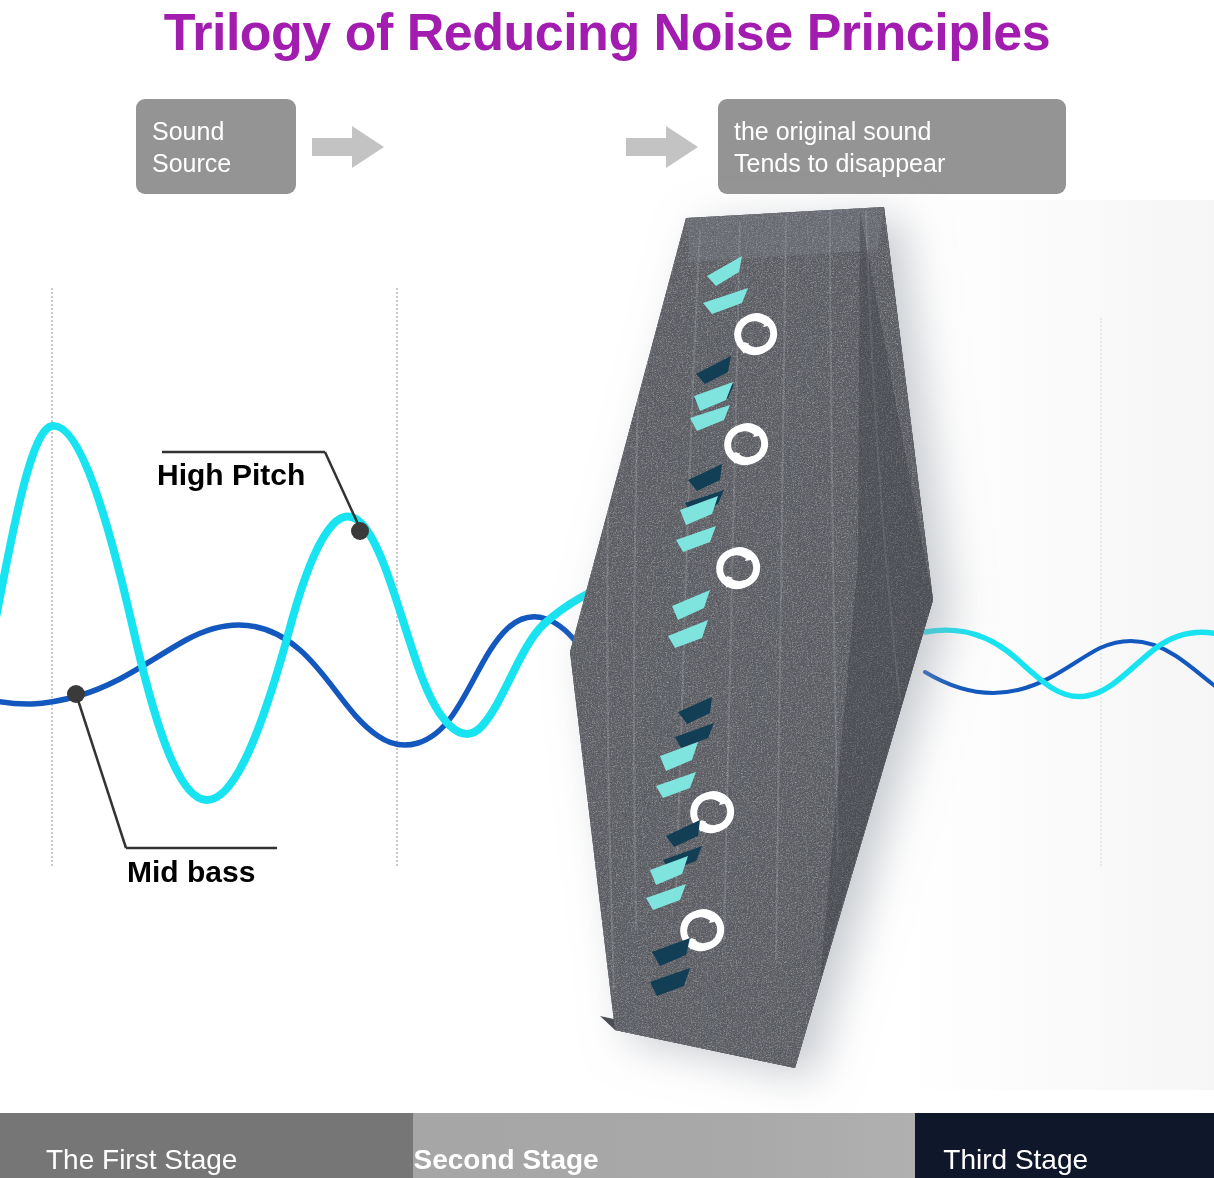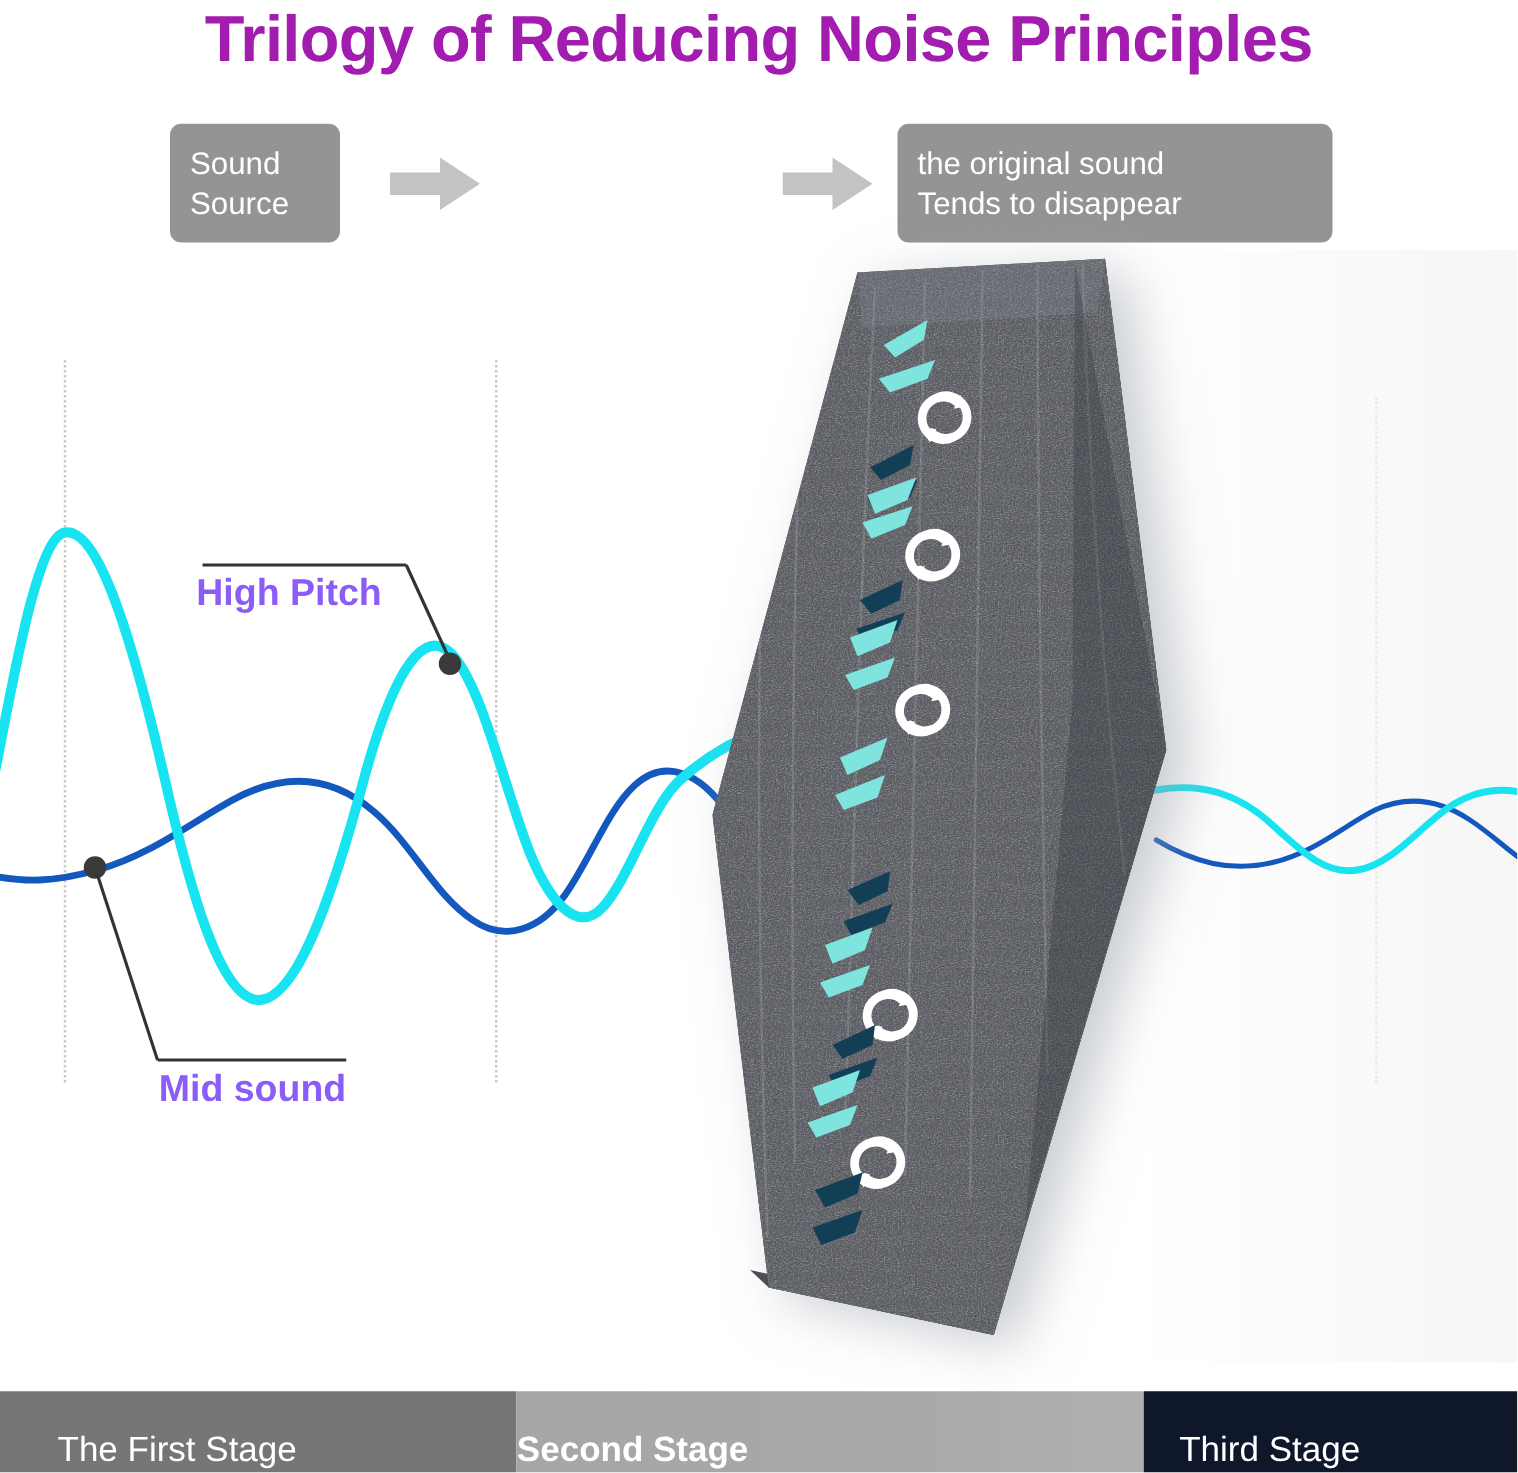--- a/index.html
+++ b/index.html
@@ -40,21 +40,21 @@
     border-radius: 9px;
     color: #ffffff;
     font-size: 25px;
     line-height: 1.28;
     padding: 12px 16px;
     box-sizing: border-box;
     display: flex;
     align-items: center;
     font-family: "Liberation Sans", sans-serif;
   }
-  #flow-box-0 { left: 136px; top: 99px; width: 136px; height: 95px; }
+  #flow-box-0 { left: 136px; top: 99px; width: 160px; height: 95px; }
   #flow-box-1 { left: 404px; top: 99px; width: 206px; height: 95px; }
   #flow-box-2 { left: 718px; top: 99px; width: 348px; height: 95px; }
 
   .flow-arrow {
     position: absolute;
     width: 72px;
     height: 46px;
   }
   #flow-arrow-0 { left: 312px; top: 124px; }
   #flow-arrow-1 { left: 626px; top: 124px; }
@@ -80,21 +80,21 @@
   }
   #wave-layer { z-index: 3; }
   #panel-layer { z-index: 5; }
   #callout-layer { z-index: 8; }
 
   
   .callout-label {
     position: absolute;
     font-size: 30px;
     font-weight: 700;
-    color: #8b5cf6;
+    color: #000000;
     white-space: nowrap;
     font-family: "Liberation Sans", sans-serif;
     z-index: 9;
   }
   #label-high-pitch { left: 157px; top: 458px; }
   #label-mid-bass  { left: 127px; top: 855px; }
 
   
   #stage-bar {
     position: absolute;
@@ -381,21 +381,21 @@
     </g>
 
     <g>
       <circle cx="76" cy="694" r="9" fill="#3a3a3a"></circle>
       <line x1="78" y1="700" x2="126" y2="848" stroke="#333333" stroke-width="2.5"></line>
       <line x1="126" y1="848" x2="277" y2="848" stroke="#333333" stroke-width="2.5"></line>
     </g>
   </svg>
 
   <div class="callout-label" id="label-high-pitch">High Pitch</div>
-  <div class="callout-label" id="label-mid-bass">Mid sound</div>
+  <div class="callout-label" id="label-mid-bass">Mid bass</div>
 
   <div id="stage-bar">
     <div class="stage-seg" id="stage-seg-0">
       <span>The First Stage</span>
     </div>
     <div class="stage-seg" id="stage-seg-1">
       <span>Second Stage</span>
     </div>
     <div class="stage-seg" id="stage-seg-2">
       <span>Third Stage</span>

